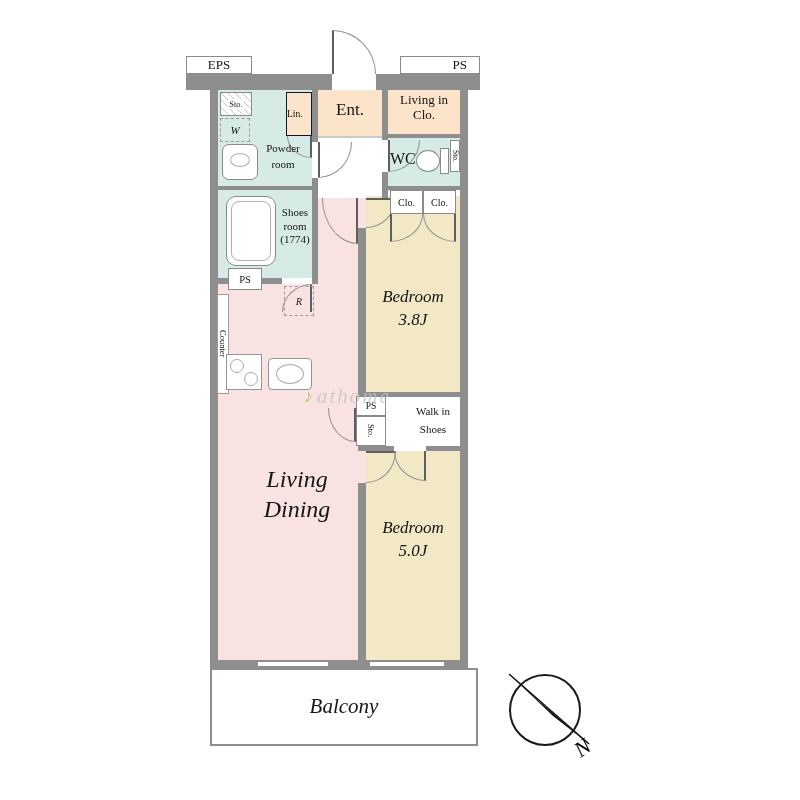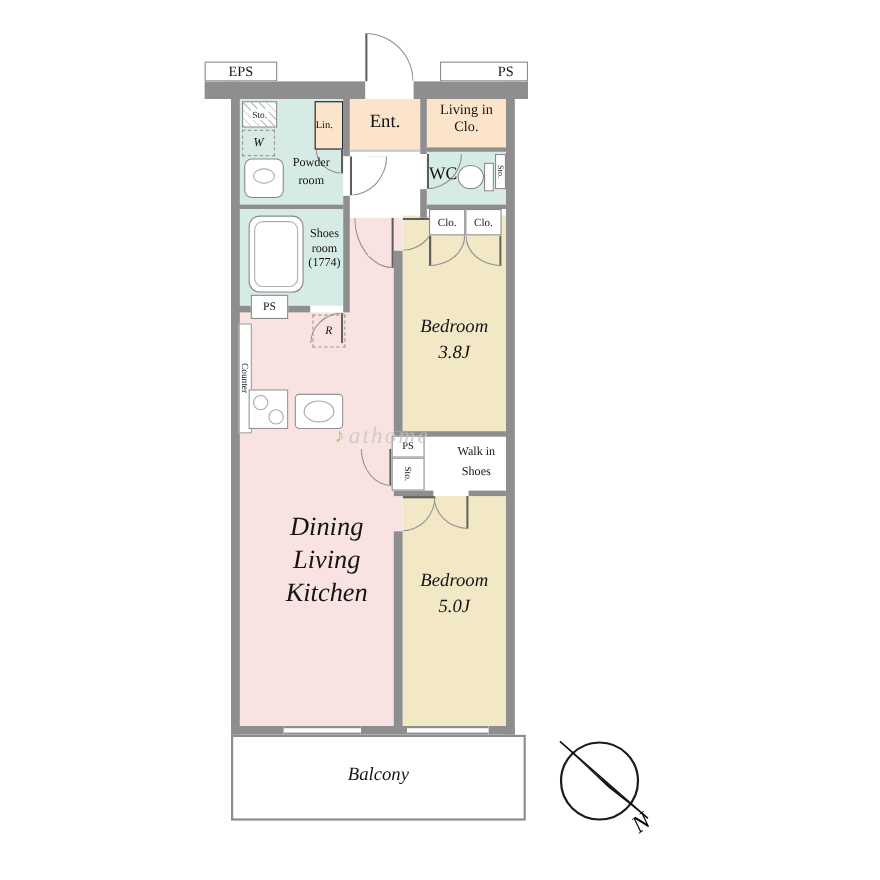--- a/index.html
+++ b/index.html
@@ -165,31 +165,30 @@
   </div>
   <div class="lbl c it" style="left:366px;top:285px;width:94px;font-size:17px;line-height:23px">
     <div>Bedroom</div>
     <div>3.8J</div>
   </div>
   <div class="lbl c" style="left:386px;top:402px;width:94px;font-size:11px;line-height:18px">
     <div>Walk in</div>
     <div>Shoes</div>
   </div>
   <div class="lbl c it" style="left:232px;top:464px;width:130px;font-size:24px;line-height:30px">
+    <div>Living</div>
     <div>Dining</div>
-    <div>Living</div>
-    <div>Kitchen</div>
   </div>
   <div class="lbl c it" style="left:366px;top:516px;width:94px;font-size:17px;line-height:23px">
     <div>Bedroom</div>
     <div>5.0J</div>
   </div>
 
   <div class="balcony" style="left:210px;top:668px;width:268px;height:78px"></div>
-  <div class="lbl c it" style="left:210px;top:694px;width:268px;font-size:17px">Balcony</div>
+  <div class="lbl c it" style="left:210px;top:694px;width:268px;font-size:21px">Balcony</div>
 
   <div class="watermark" style="left:304px;top:384px">
     <span class="note">♪</span>
     <span class="wm-text">athome</span>
   </div>
 
   <svg style="position:absolute;left:505px;top:670px" width="100" height="92" viewBox="0 0 100 92">
     <circle cx="40" cy="40" r="35" fill="#ffffff" stroke="#1a1a1a" stroke-width="2"></circle>
     <line x1="4" y1="4" x2="84" y2="74" stroke="#111" stroke-width="1.5"></line>
     <polygon points="4,4 48,46 84,74 36,33" fill="#111"></polygon>

